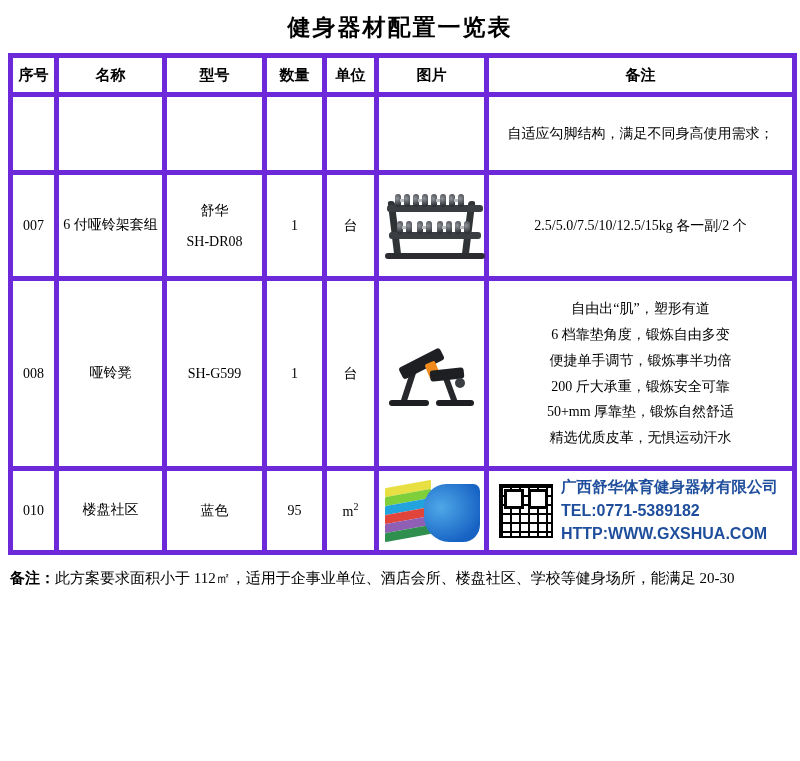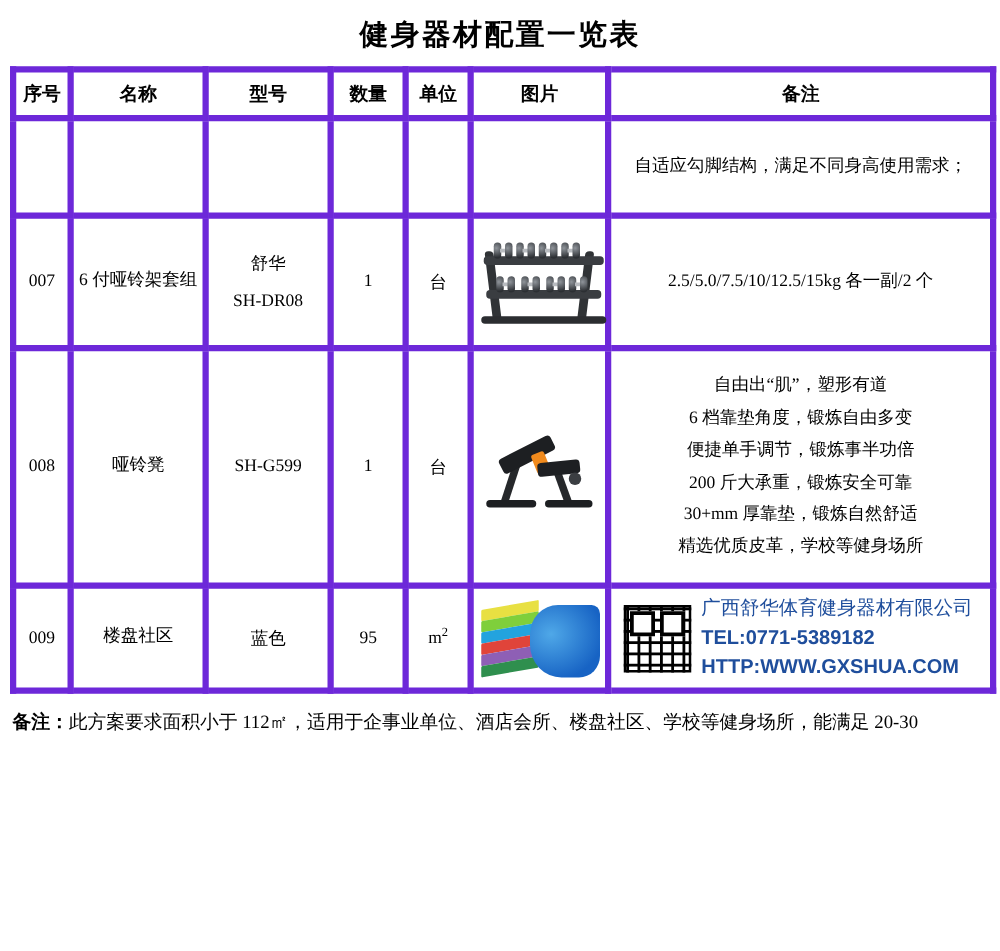--- a/index.html
+++ b/index.html
@@ -107,21 +107,21 @@
     position: absolute;
     width: 14px; height: 14px;
     border: 3px solid #000;
     background: #fff;
   }
   .qr::before { top: 3px; left: 3px; }
   .qr::after  { top: 3px; right: 3px; }
   .company-lines { text-align: left; }
   .company-lines .cname {
     font-size: 15.5px;
-    font-weight: normal;
+    font-weight: bold;
     color: #1f4e9c;
     line-height: 1.45;
     white-space: nowrap;
   }
   .company-lines .cinfo {
     font-size: 16px;
     font-weight: bold;
     color: #1f4e9c;
     line-height: 1.45;
     font-family: "Liberation Sans", sans-serif;
@@ -344,28 +344,28 @@
               <div class="foot l"></div>
               <div class="foot r"></div>
             </div>
           </div>
         </td>
         <td class="remark-cell">
           <span class="line">自由出“肌”，塑形有道</span>
           <span class="line">6 档靠垫角度，锻炼自由多变</span>
           <span class="line">便捷单手调节，锻炼事半功倍</span>
           <span class="line">200 斤大承重，锻炼安全可靠</span>
-          <span class="line">30+mm 厚靠垫，锻炼自然舒适</span>
-          <span class="line">精选优质皮革，学校等健身场所</span>
+          <span class="line">50+mm 厚靠垫，锻炼自然舒适</span>
+          <span class="line">精选优质皮革，无惧运动汗水</span>
         </td>
       </tr>
 
 
       <tr style="height:84px;">
-        <td>009</td>
+        <td>010</td>
         <td class="cell-name">楼盘社区</td>
         <td>蓝色</td>
         <td>95</td>
         <td>
           <span>m</span><span class="unit-sup">2</span>
         </td>
         <td class="pic-cell">
           <div class="pic-wrap">
             <div class="art-floor">
               <div class="sheet" style="top:6px;  background:#e8e042;"></div>

